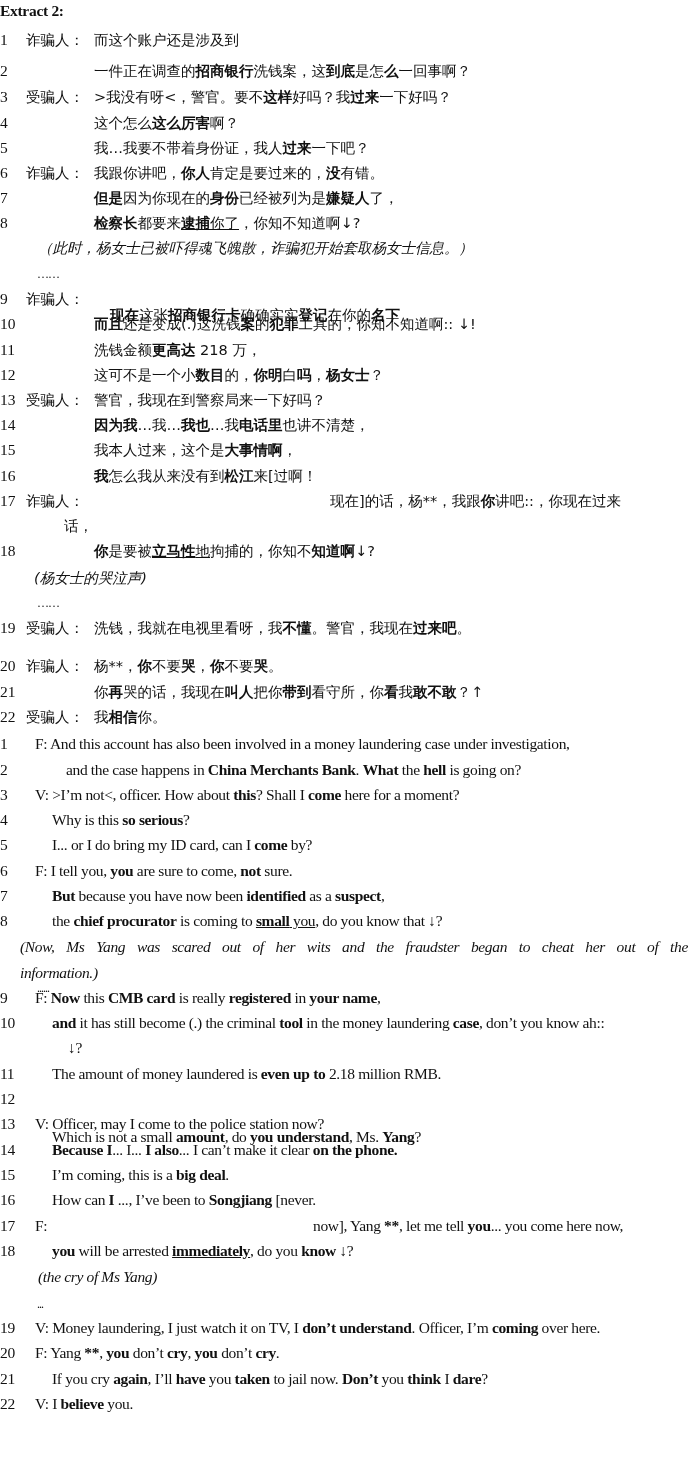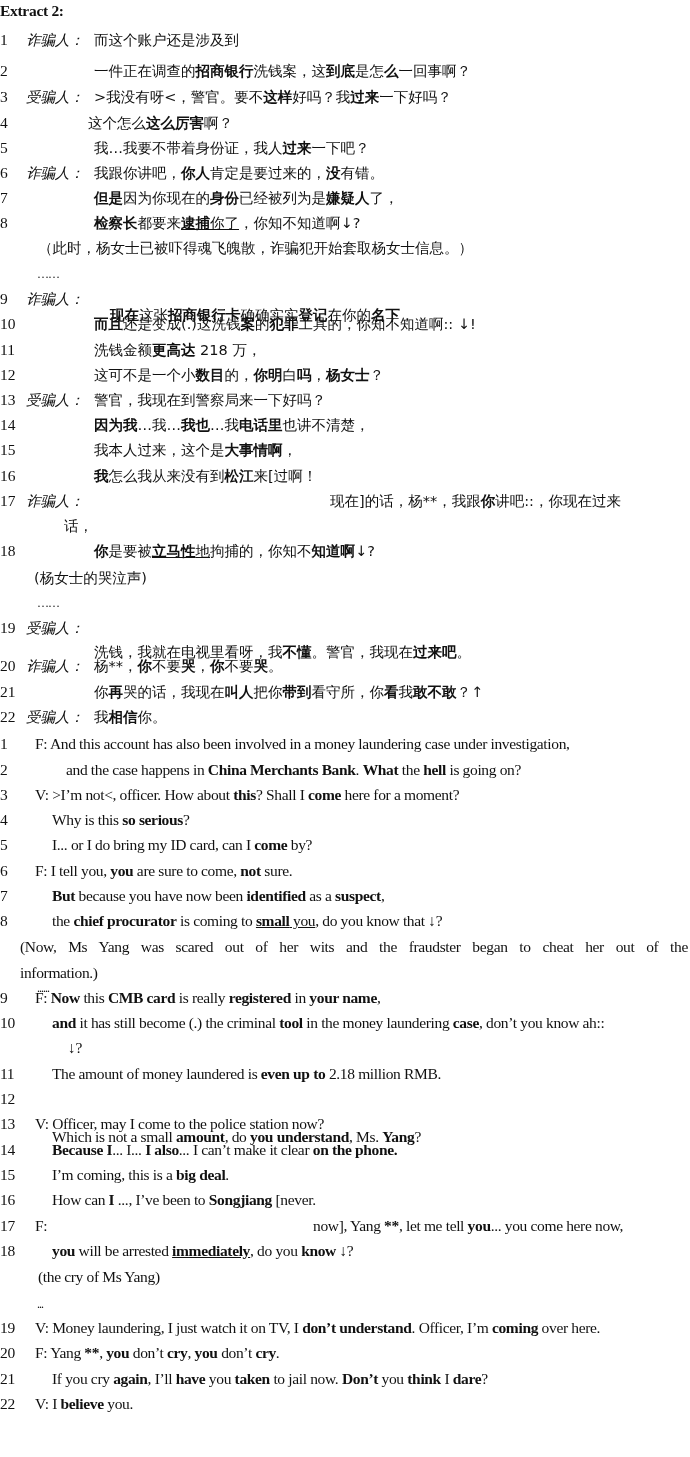--- a/index.html
+++ b/index.html
@@ -4,26 +4,26 @@
 <style>
   html, body { margin:0; padding:0; background:#ffffff; }
   body {
     width:690px; height:1457px; overflow:hidden; position:relative;
     font-family: "Liberation Serif", "DejaVu Serif", serif;
     color:#111; font-size:15.5px;
   }
   .title { position:absolute; left:0; top:2px; font-weight:bold; font-size:15.5px; letter-spacing:-0.3px; }
   .row { position:absolute; left:0; white-space:nowrap; line-height:20px; height:20px; }
   .num { position:absolute; left:0; }
-  .spk { position:absolute;font-style:italic; }
+  .spk { position:absolute; }
   .txt { position:absolute; }
   .cn { font-family: "DejaVu Sans", sans-serif; font-size:14.5px; }
   .b { font-weight:bold; }
   .u { text-decoration: underline; }
-  .note { position:absolute; white-space:nowrap; line-height:20px; }
+  .note { position:absolute; white-space:nowrap; font-style:italic; line-height:20px; }
   .dots { position:absolute; font-size:12px; line-height:14px; letter-spacing:-1px; }
   .en { font-size:15.5px; letter-spacing:-0.35px; }
 </style>
 </head>
 <body>
 
 <div class="title">Extract 2:</div>
 <div id="doc">
     <div class="row cn" style="top: 30px;">
       <span class="num" style="font-family: &quot;Liberation Serif&quot;, serif; font-size: 15.5px;">1</span>
@@ -34,21 +34,21 @@
       <span class="num" style="font-family: &quot;Liberation Serif&quot;, serif; font-size: 15.5px;">2</span>
       <span class="txt" style="left: 94px;"><span>一件正在调查的</span><span class="b">招商银行</span><span>洗钱案，这</span><span class="b">到底</span><span>是怎</span><span class="b">么</span><span>一回事啊？</span></span>
     </div>
     <div class="row cn" style="top: 87px;">
       <span class="num" style="font-family: &quot;Liberation Serif&quot;, serif; font-size: 15.5px;">3</span>
       <span class="spk" style="left: 26px;">受骗人：</span>
       <span class="txt" style="left: 94px;"><span>&gt;我没有呀&lt;，警官。要不</span><span class="b">这样</span><span>好吗？我</span><span class="b">过来</span><span>一下好吗？</span></span>
     </div>
     <div class="row cn" style="top: 113px;">
       <span class="num" style="font-family: &quot;Liberation Serif&quot;, serif; font-size: 15.5px;">4</span>
-      <span class="txt" style="left: 88px; text-align: center;"><span>这个怎么</span><span class="b">这么厉害</span><span>啊？</span></span>
+      <span class="txt" style="left: 94px; text-align: center;"><span>这个怎么</span><span class="b">这么厉害</span><span>啊？</span></span>
     </div>
     <div class="row cn" style="top: 138px;">
       <span class="num" style="font-family: &quot;Liberation Serif&quot;, serif; font-size: 15.5px;">5</span>
       <span class="txt" style="left: 94px;"><span>我…我要不带着身份证，我人</span><span class="b">过来</span><span>一下吧？</span></span>
     </div>
     <div class="row cn" style="top: 163px;">
       <span class="num" style="font-family: &quot;Liberation Serif&quot;, serif; font-size: 15.5px;">6</span>
       <span class="spk" style="left: 26px;">诈骗人：</span>
       <span class="txt" style="left: 94px;"><span>我跟你讲吧，</span><span class="b">你人</span><span>肯定是要过来的，</span><span class="b">没</span><span>有错。</span></span>
     </div>
@@ -100,21 +100,21 @@
       <span class="txt" style="left: 330px;"><span>现在]的话，杨**，我跟</span><span class="b">你</span><span>讲吧::，你现在过来</span></span>
     </div>
     <div class="row cn" style="top: 516px; left: 64px;">话，</div>
     <div class="row cn" style="top: 541px;">
       <span class="num" style="font-family: &quot;Liberation Serif&quot;, serif; font-size: 15.5px;">18</span>
       <span class="txt" style="left: 94px;"><span class="b">你</span><span>是要被</span><span class="b u">立马性</span><span class="u">地</span><span>拘捕的，你知不</span><span class="b">知道啊</span><span>↓?</span></span>
     </div>
     <div class="row cn" style="top: 618px;">
       <span class="num" style="font-family: &quot;Liberation Serif&quot;, serif; font-size: 15.5px;">19</span>
       <span class="spk" style="left: 26px;">受骗人：</span>
-      <span class="txt" style="left: 94px; margin-top: 24px;"><span>洗钱，我就在电视里看呀，我</span><span class="b">不懂</span><span>。警官，我现在</span><span class="b">过来吧</span><span>。</span></span>
+      <span class="txt" style="left: 94px;"><span>洗钱，我就在电视里看呀，我</span><span class="b">不懂</span><span>。警官，我现在</span><span class="b">过来吧</span><span>。</span></span>
     </div>
     <div class="row cn" style="top: 656px;">
       <span class="num" style="font-family: &quot;Liberation Serif&quot;, serif; font-size: 15.5px;">20</span>
       <span class="spk" style="left: 26px;">诈骗人：</span>
       <span class="txt" style="left: 94px;"><span>杨**，</span><span class="b">你</span><span>不要</span><span class="b">哭</span><span>，</span><span class="b">你</span><span>不要</span><span class="b">哭</span><span>。</span></span>
     </div>
     <div class="row cn" style="top: 682px;">
       <span class="num" style="font-family: &quot;Liberation Serif&quot;, serif; font-size: 15.5px;">21</span>
       <span class="txt" style="left: 94px;"><span>你</span><span class="b">再</span><span>哭的话，我现在</span><span class="b">叫人</span><span>把你</span><span class="b">带到</span><span>看守所，你</span><span class="b">看</span><span>我</span><span class="b">敢不敢</span><span>？↑</span></span>
     </div>

